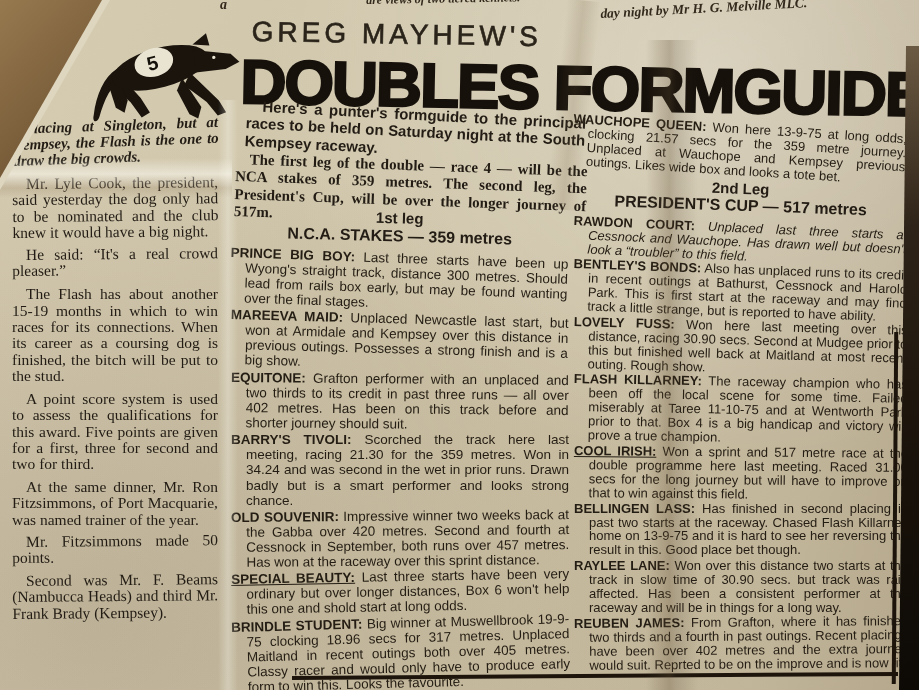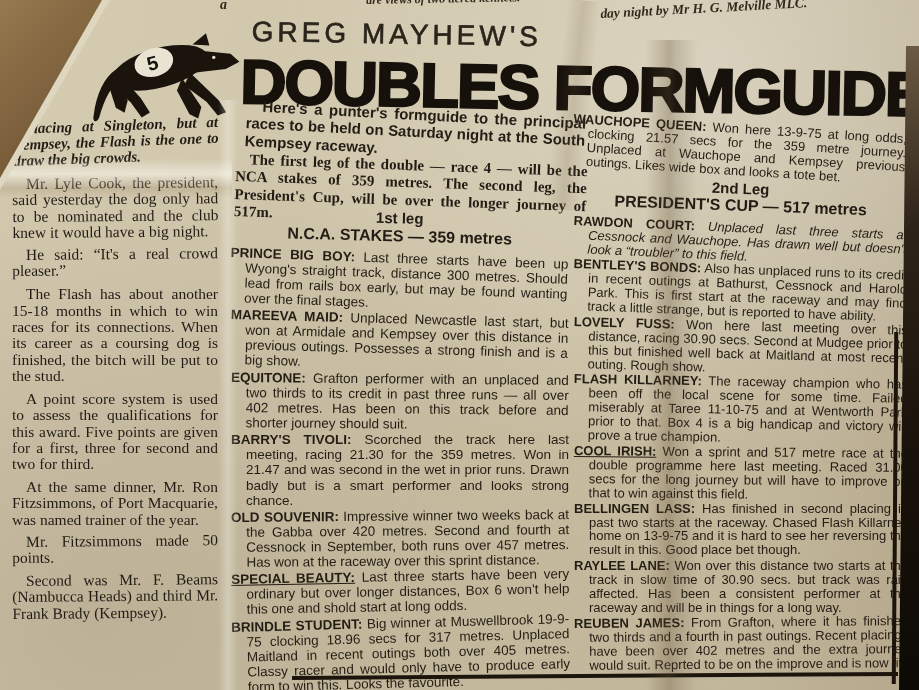--- a/index.html
+++ b/index.html
@@ -98,34 +98,34 @@
   <div class="abs rt1" id="kicker">GREG MAYHEW'S</div>
   <div class="abs" id="title">DOUBLES FORMGUIDE</div>
 
   <div class="abs rt3" id="intro1">Here's a punter's formguide to the principal races to be held on Saturday night at the South Kempsey raceway.</div>
   <div class="abs rt2" id="intro2">The first leg of the double — race 4 — will be the NCA stakes of 359 metres. The second leg, the President's Cup, will be over the longer journey of 517m.</div>
 
   <div class="abs" id="left-col">
     <p class="lp it rtm2">placing at Singleton, but at Kempsey, the Flash is the one to draw the big crowds.</p>
     <p class="lp rtm05">Mr. Lyle Cook, the president, said yesterday the dog only had to be nominated and the club knew it would have a big night.</p>
     <p class="lp rtm05">He said: “It's a real crowd pleaser.”</p>
-    <p class="lp rt0">The Flash has about another 15-18 months in which to win races for its connections. When its career as a coursing dog is finished, the bitch will be put to the stud.</p>
+    <p class="lp rt0">The Flash has about another 15-19 months in which to win races for its connections. When its career as a coursing dog is finished, the bitch will be put to the stud.</p>
     <p class="lp rt0">A point score system is used to assess the qualifications for this award. Five points are given for a first, three for second and two for third.</p>
     <p class="lp rt0">At the same dinner, Mr. Ron Fitzsimmons, of Port Macquarie, was named trainer of the year.</p>
     <p class="lp rtm05">Mr. Fitzsimmons made 50 points.</p>
     <p class="lp rtm05">Second was Mr. F. Beams (Nambucca Heads) and third Mr. Frank Brady (Kempsey).</p>
   </div>
 
   <div class="abs" id="mid-col">
     <div class="sec-h1 rt15">1st leg</div>
     <div class="sec-h2 rt15">N.C.A. STAKES — 359 metres</div>
     <div class="entry rt2"><span class="ename">PRINCE BIG BOY:</span> <span class="etext">Last three starts have been up Wyong's straight track, distance 300 metres. Should lead from rails box early, but may be found wanting over the final stages.</span></div>
     <div class="entry rt15"><span class="ename">MAREEVA MAID:</span> <span class="etext">Unplaced Newcastle last start, but won at Armidale and Kempsey over this distance in previous outings. Possesses a strong finish and is a big show.</span></div>
     <div class="entry rt05"><span class="ename">EQUITONE:</span> <span class="etext">Grafton performer with an unplaced and two thirds to its credit in past three runs — all over 402 metres. Has been on this track before and shorter journey should suit.</span></div>
-    <div class="entry rt0"><span class="ename">BARRY'S TIVOLI:</span> <span class="etext">Scorched the track here last meeting, racing 21.30 for the 359 metres. Won in 21.47 and was second in the wet in prior runs. Drawn badly but is a smart performer and looks strong chance.</span></div>
+    <div class="entry rt0"><span class="ename">BARRY'S TIVOLI:</span> <span class="etext">Scorched the track here last meeting, racing 21.30 for the 359 metres. Won in 34.24 and was second in the wet in prior runs. Drawn badly but is a smart performer and looks strong chance.</span></div>
     <div class="entry rtm05"><span class="ename">OLD SOUVENIR:</span> <span class="etext">Impressive winner two weeks back at the Gabba over 420 metres. Second and fourth at Cessnock in September, both runs over 457 metres. Has won at the raceway over this sprint distance.</span></div>
     <div class="entry rtm1"><span class="ename u">SPECIAL BEAUTY:</span> <span class="etext">Last three starts have been very ordinary but over longer distances, Box 6 won't help this one and shold start at long odds.</span></div>
     <div class="entry rtm15"><span class="ename">BRINDLE STUDENT:</span> <span class="etext">Big winner at Muswellbrook 19-9-75 clocking 18.96 secs for 317 metres. Unplaced Maitland in recent outings both over 405 metres. Classy racer and would only have to produce early form to win this. Looks the favourite.</span></div>
   </div>
 
   <div class="abs" id="right-col">
     <div class="entry rt35"><span class="ename">WAUCHOPE QUEEN:</span> <span class="etext">Won here 13-9-75 at long odds, clocking 21.57 secs for the 359 metre journey. Unplaced at Wauchope and Kempsey previous outings. Likes wide box and looks a tote bet.</span></div>
     <div style="height:5px;"></div>
     <div class="sec-h1 rt2">2nd Leg</div>
     <div class="sec-h2 rt2">PRESIDENT'S CUP — 517 metres</div>

